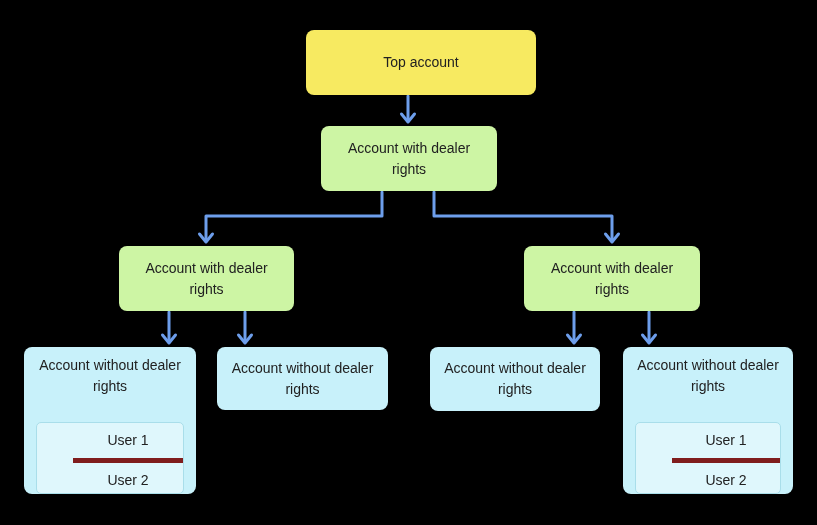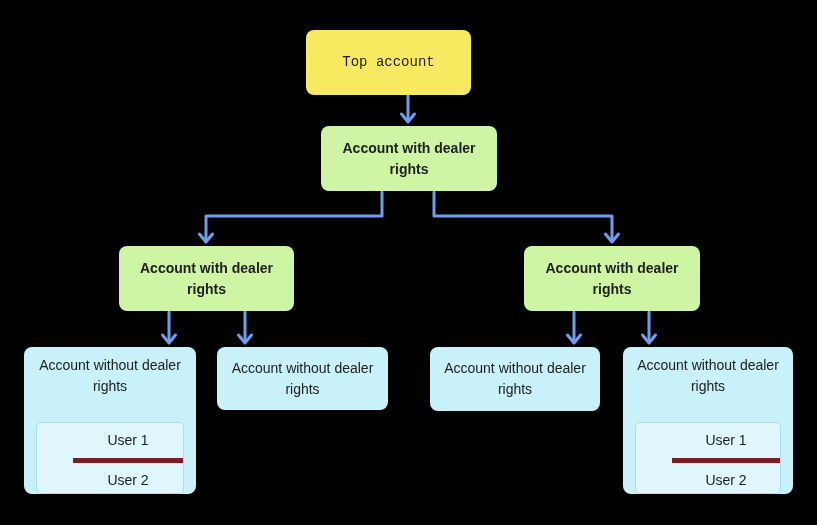--- a/index.html
+++ b/index.html
@@ -36,24 +36,24 @@
     align-items: center;
     justify-content: center;
     text-align: center;
     font-size: 14px;
     line-height: 21px;
   }
   .node .label {
     max-width: 150px;
   }
   .yellow { background: #F7EA61; }
-  .green  { background: #CDF5A4; font-weight: bold; }
+  .green  { background: #CDF5A4; }
   .cyan   { background: #C8F1FA; gap: 16px; }
 
-  #node-top      { left: 306px; top: 30px;  width: 165px; height: 65px; font-family: Liberation Mono, monospace; }
+  #node-top      { left: 306px; top: 30px;  width: 230px; height: 65px; }
   #node-l2       { left: 321px; top: 126px; width: 176px; height: 65px; }
   #node-l3-left  { left: 119px; top: 246px; width: 175px; height: 65px; }
   #node-l3-right { left: 524px; top: 246px; width: 176px; height: 65px; }
 
   #node-leaf1 { left: 24px;  top: 347px; width: 172px; height: 147px; }
   #node-leaf2 { left: 217px; top: 347px; width: 171px; height: 63px;  }
   #node-leaf3 { left: 430px; top: 347px; width: 170px; height: 64px;  }
   #node-leaf4 { left: 623px; top: 347px; width: 170px; height: 147px; }
 
   .leaf-with-users {

